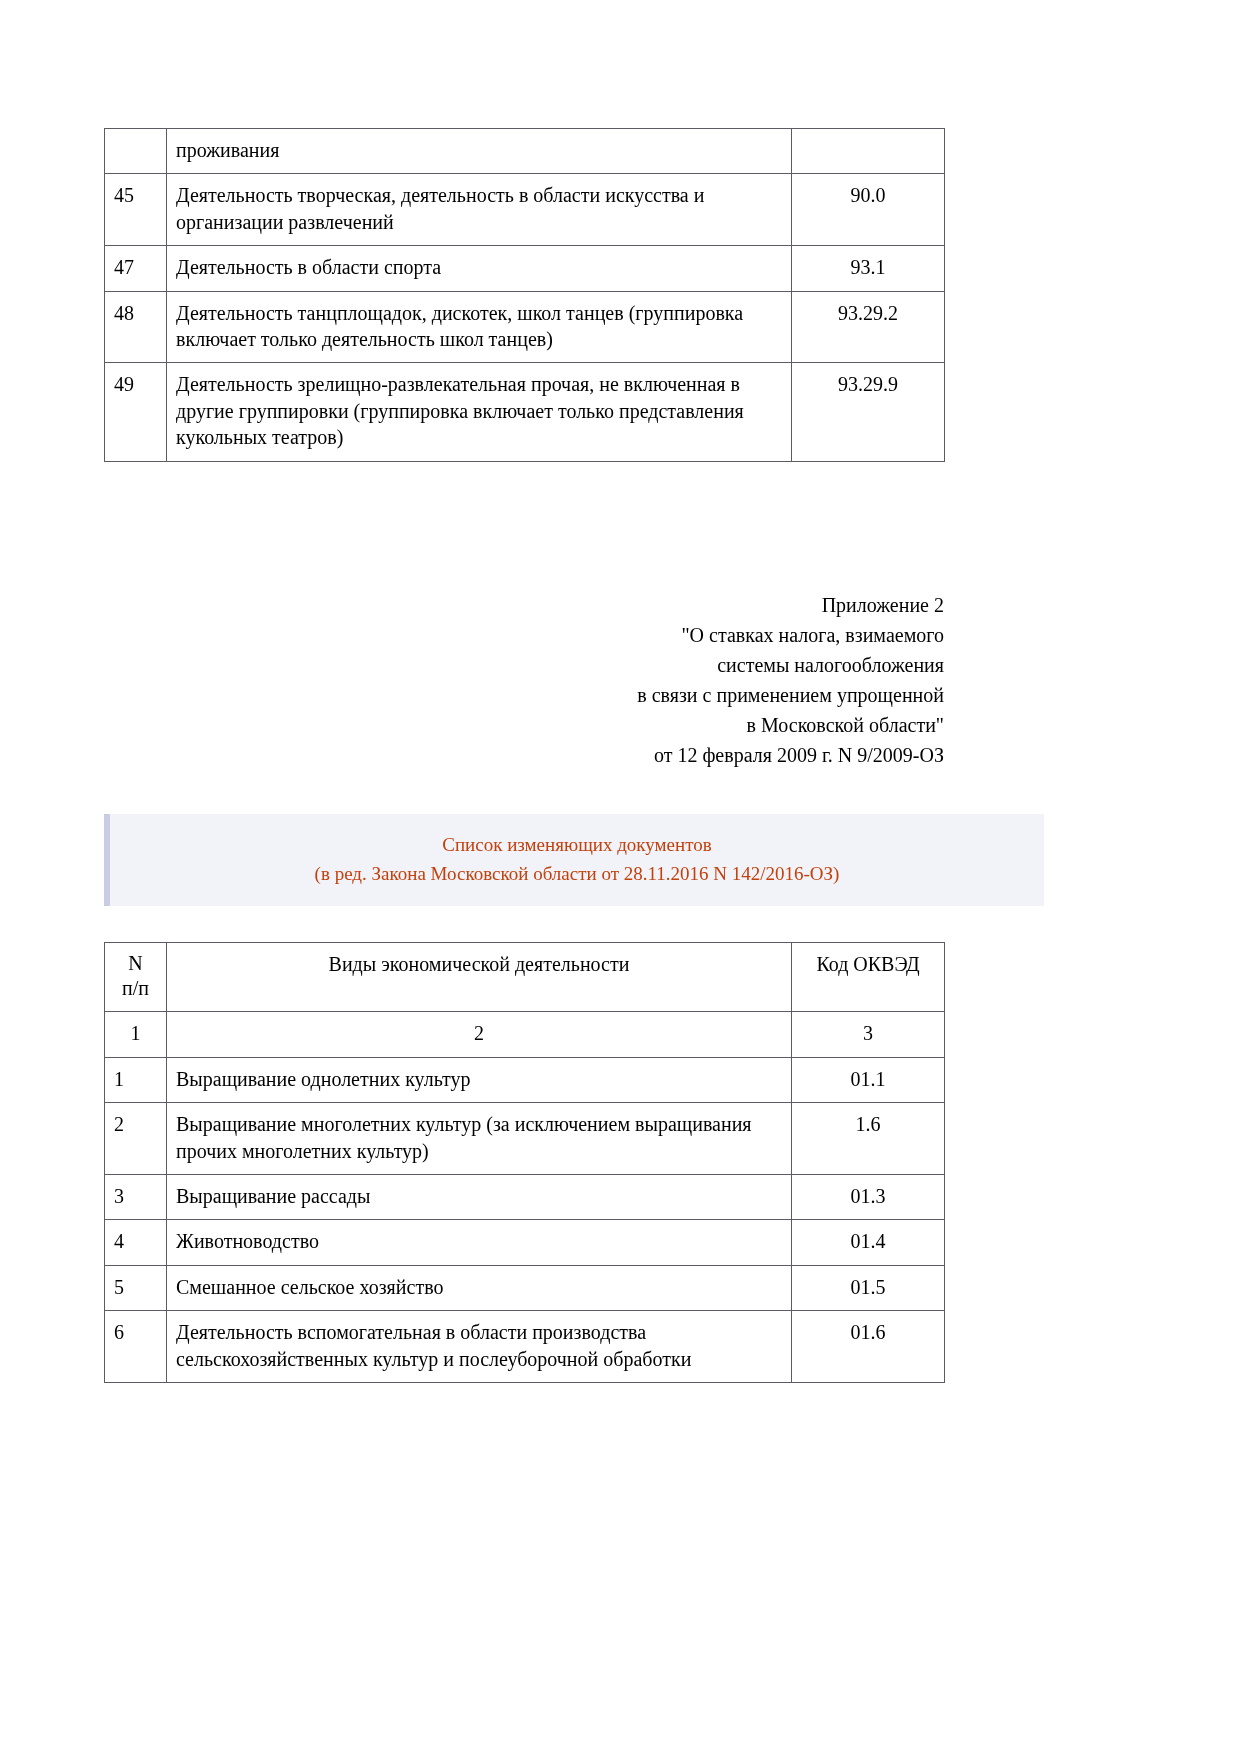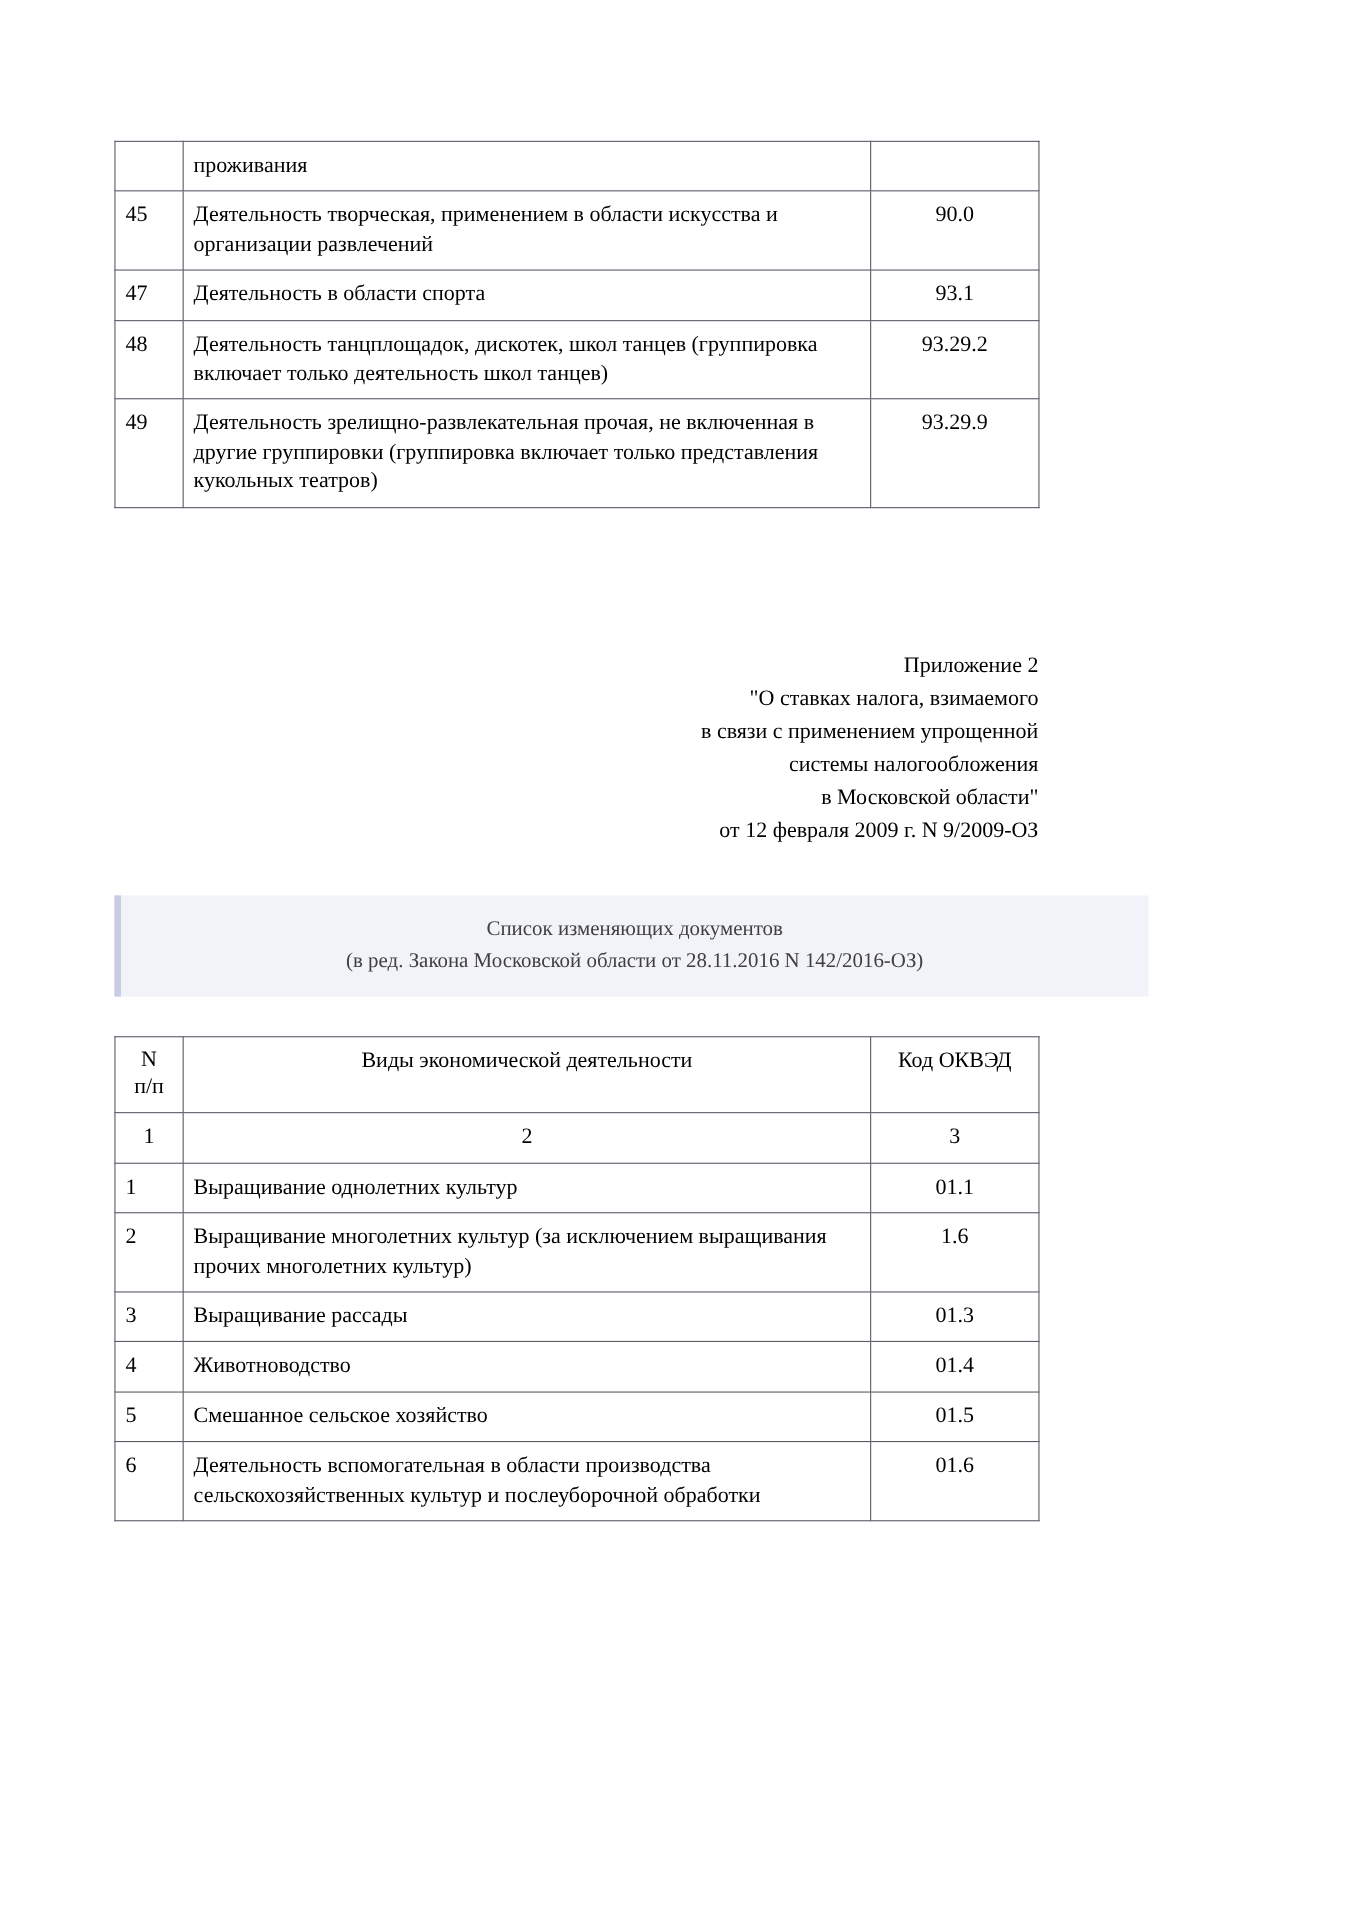--- a/index.html
+++ b/index.html
@@ -78,21 +78,21 @@
   }
   .appendix-block div { white-space: nowrap; }
 
   
   .changes-banner {
     margin-top: 44px;
     width: 940px;
     margin-left: 0;
     background: #f2f3f9;
     border-left: 6px solid #c9cde4;
-    color: #404040;
+    color: #c2410c;
     font-size: 19px;
     line-height: 1.55;
     text-align: center;
     padding: 16px 10px 18px 10px;
     box-sizing: border-box;
   }
   .changes-banner div { white-space: nowrap; }
 
   .gap-before-table2 { height: 36px; }
 </style>
@@ -109,21 +109,21 @@
     </colgroup>
     <tbody>
       <tr class="cont-row">
         <td class="cell-num"></td>
         <td>проживания</td>
         <td class="cell-code"></td>
       </tr>
 
       <tr>
         <td class="cell-num">45</td>
-        <td>Деятельность творческая, применением в области искусства и организации развлечений</td>
+        <td>Деятельность творческая, деятельность в области искусства и организации развлечений</td>
         <td class="cell-code">90.0</td>
       </tr>
 
 
       <tr>
         <td class="cell-num">47</td>
         <td>Деятельность в области спорта</td>
         <td class="cell-code">93.1</td>
       </tr>
 
@@ -137,22 +137,22 @@
         <td class="cell-num">49</td>
         <td>Деятельность зрелищно-развлекательная прочая, не включенная в другие группировки (группировка включает только представления кукольных театров)</td>
         <td class="cell-code">93.29.9</td>
       </tr>
     </tbody>
   </table>
 
   <div class="appendix-block">
     <div>Приложение 2</div>
     <div>"О ставках налога, взимаемого</div>
+    <div>системы налогообложения</div>
     <div>в связи с применением упрощенной</div>
-    <div>системы налогообложения</div>
     <div>в Московской области"</div>
     <div>от 12 февраля 2009 г. N 9/2009-ОЗ</div>
   </div>
 
   <div class="changes-banner">
     <div>Список изменяющих документов</div>
     <div>(в ред. Закона Московской области от 28.11.2016 N 142/2016-ОЗ)</div>
   </div>
 
   <div class="gap-before-table2"></div>

